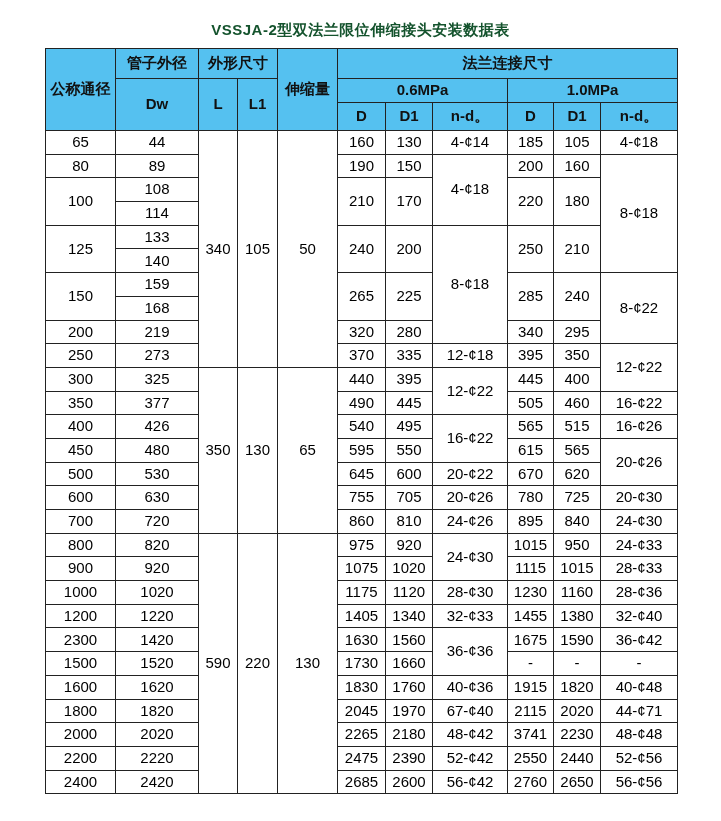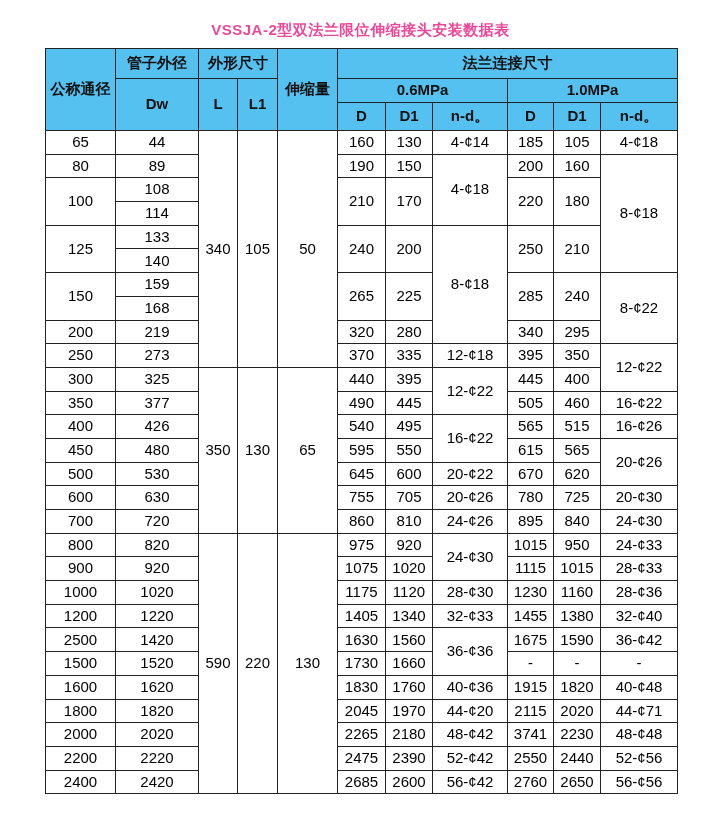--- a/index.html
+++ b/index.html
@@ -10,21 +10,21 @@
     -webkit-font-smoothing:antialiased;
   }
   .page{width:721px;height:821px;overflow:hidden;}
   .page-title{
     margin:0;
     padding-top:21px;
     padding-bottom:8px;
     text-align:center;
     font-size:15px;
     font-weight:bold;
-    color:#ec4899;
+    color:#14532d;
     letter-spacing:0.5px;
   }
   table.data-table{
     border-collapse:collapse;
     table-layout:fixed;
     margin-left:45px;
     width:632px;
   }
   table.data-table th,
   table.data-table td{
@@ -275,21 +275,21 @@
           <td>1200</td>
           <td>1220</td>
           <td>1405</td>
           <td>1340</td>
           <td>32-¢33</td>
           <td>1455</td>
           <td>1380</td>
           <td>32-¢40</td>
         </tr>
         <tr>
-          <td>2500</td>
+          <td>2300</td>
           <td>1420</td>
           <td>1630</td>
           <td>1560</td>
           <td rowspan="2">36-¢36</td>
           <td>1675</td>
           <td>1590</td>
           <td>36-¢42</td>
         </tr>
         <tr>
           <td>1500</td>
@@ -308,21 +308,21 @@
           <td>40-¢36</td>
           <td>1915</td>
           <td>1820</td>
           <td>40-¢48</td>
         </tr>
         <tr>
           <td>1800</td>
           <td>1820</td>
           <td>2045</td>
           <td>1970</td>
-          <td>44-¢20</td>
+          <td>67-¢40</td>
           <td>2115</td>
           <td>2020</td>
           <td>44-¢71</td>
         </tr>
         <tr>
           <td>2000</td>
           <td>2020</td>
           <td>2265</td>
           <td>2180</td>
           <td>48-¢42</td>

